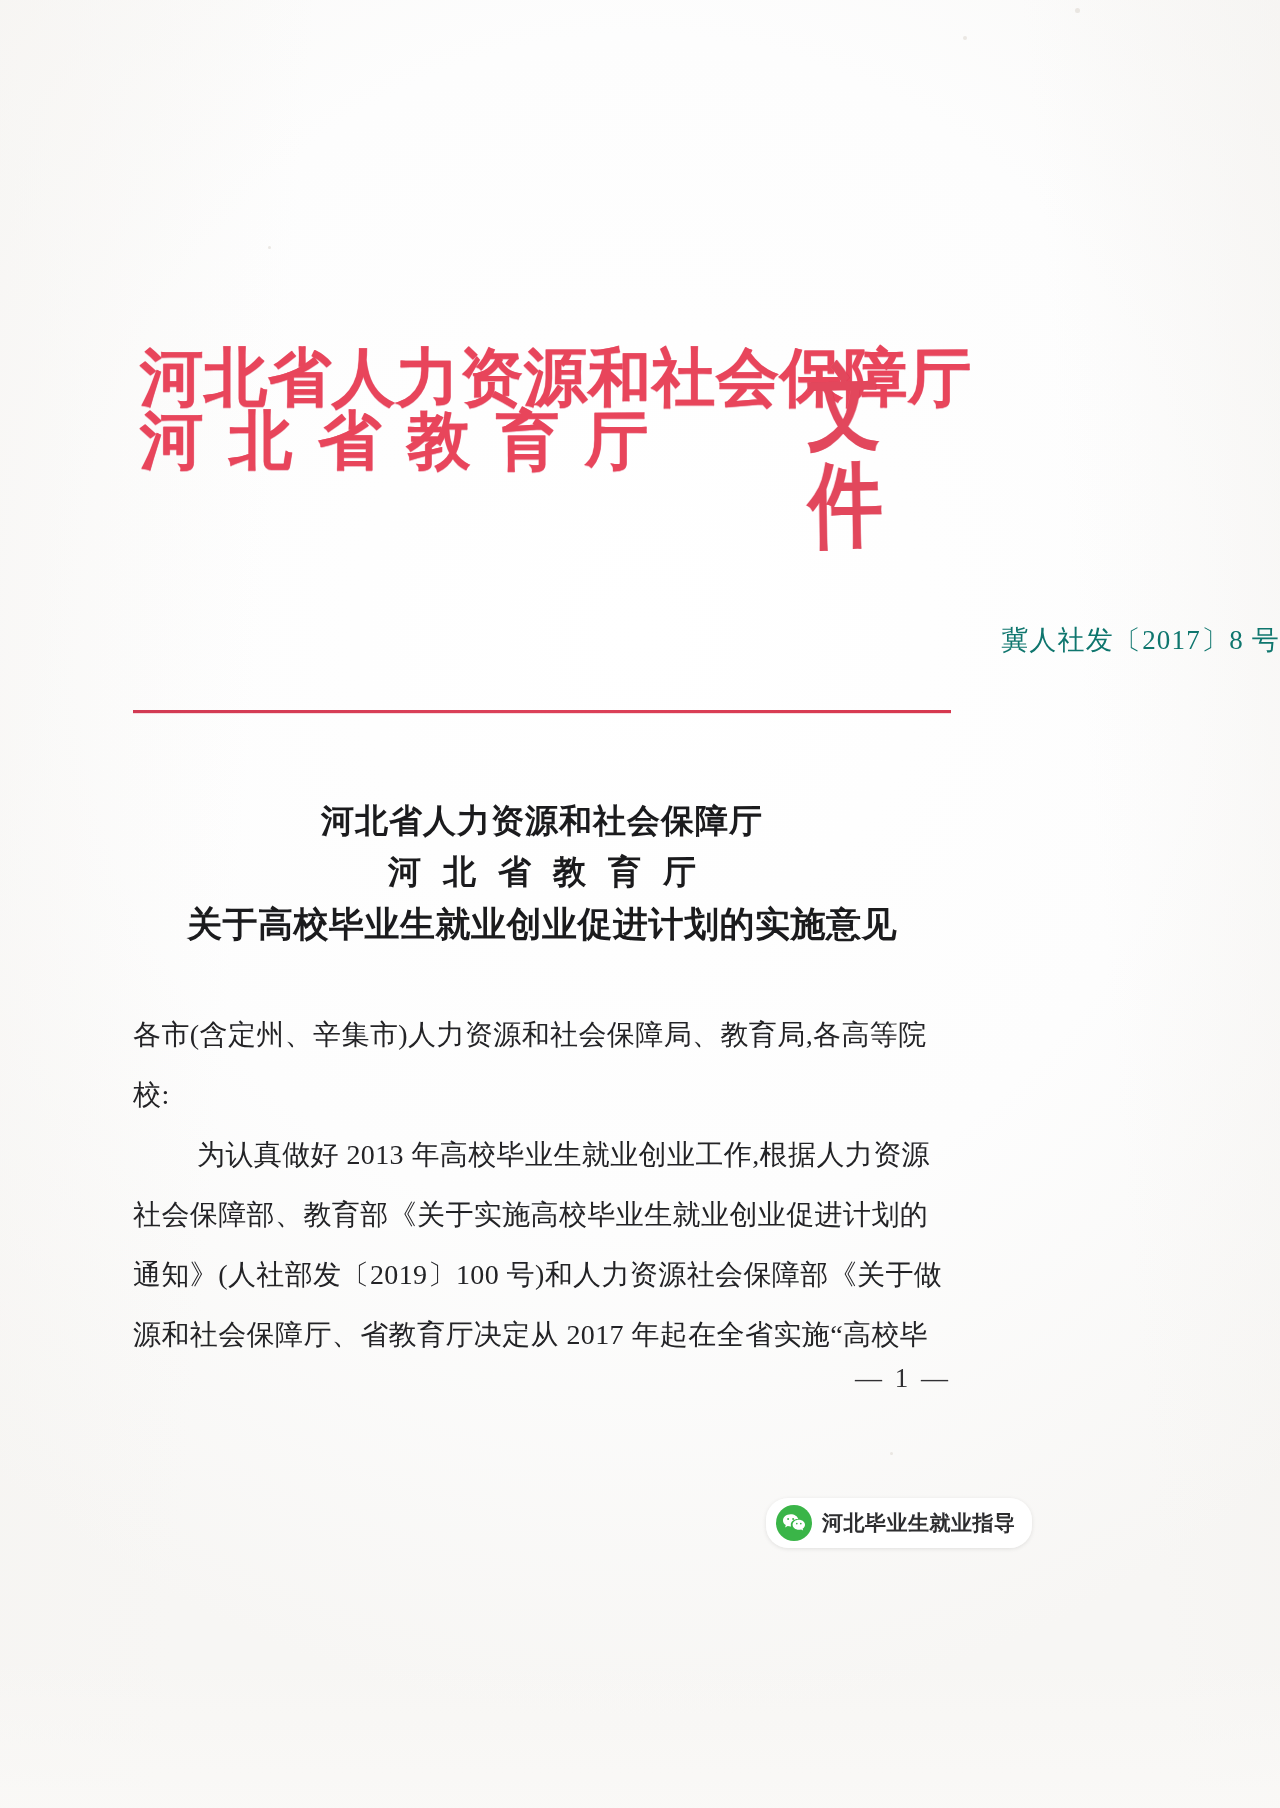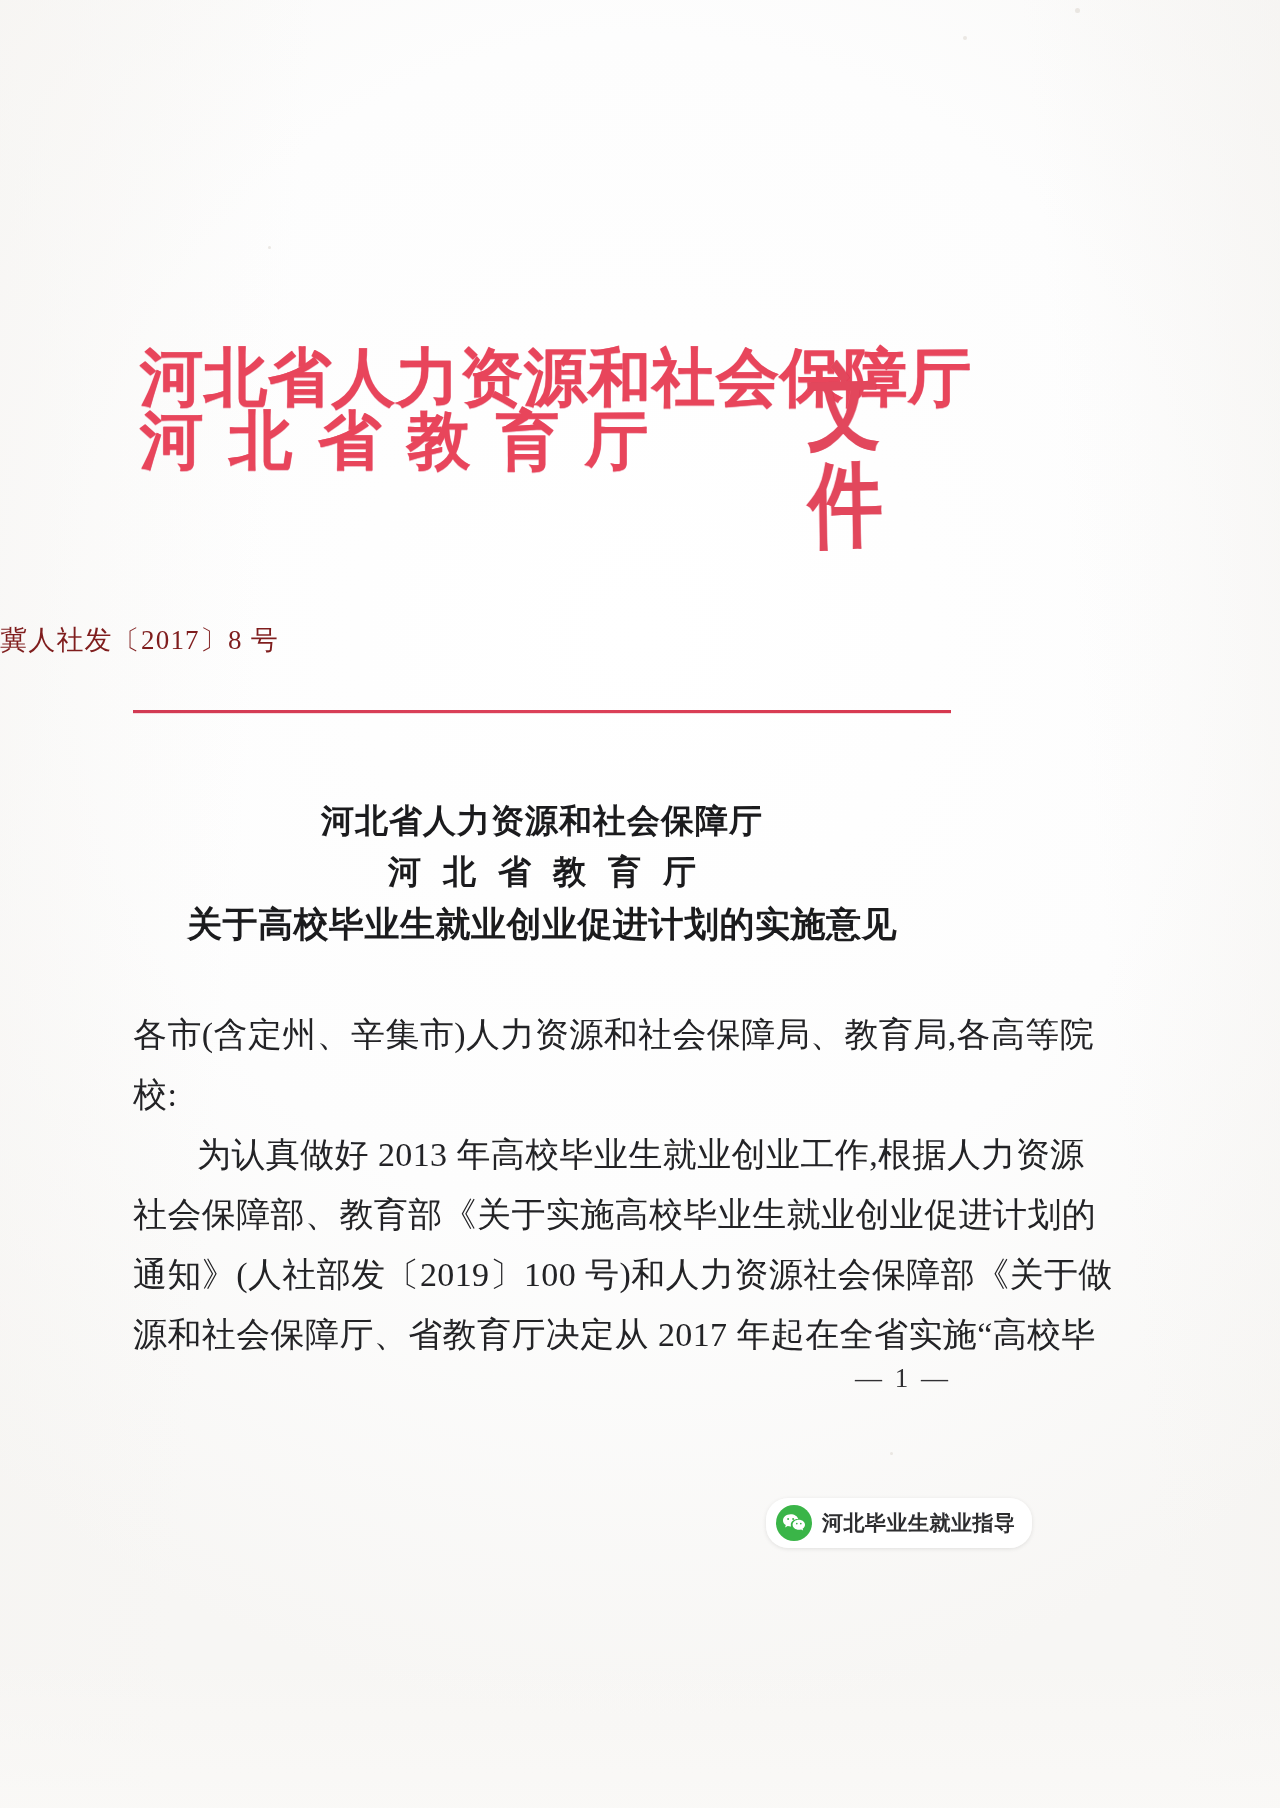--- a/index.html
+++ b/index.html
@@ -103,24 +103,24 @@
       -0.6px 0 0 rgba(235,110,130,.38);
   }
   .mh-wenjian .wj-row { display: block; white-space: nowrap; }
 
   
   .doc-number {
     position: absolute;
     left: 0;
     top: 622px;
     width: 1280px;
-    text-align: left;
+    text-align: right;
     font-size: 27px;
     letter-spacing: 1.2px;
-    color: #7f1d1d;
+    color: #0f766e;
     font-family: "Liberation Serif", "DejaVu Serif", serif;
   }
 
   
   .red-rule {
     position: absolute;
     left: 133px;
     top: 710px;
     width: 818px;
     height: 3px;
@@ -149,21 +149,21 @@
   .title-l3 { font-size: 35px; letter-spacing: 0.5px; }
 
   
   .body-block {
     position: absolute;
     left: 133px;
     top: 1005px;
     width: 820px;
     color: #232326;
     font-family: "Liberation Serif", "DejaVu Serif", serif;
-    font-size: 34px;
+    font-size: 28px;
     line-height: 60px;
     letter-spacing: 0.4px;
   }
   .body-line {
     display: block;
     white-space: nowrap;
   }
   .body-indent { padding-left: 64px; }
 
   

